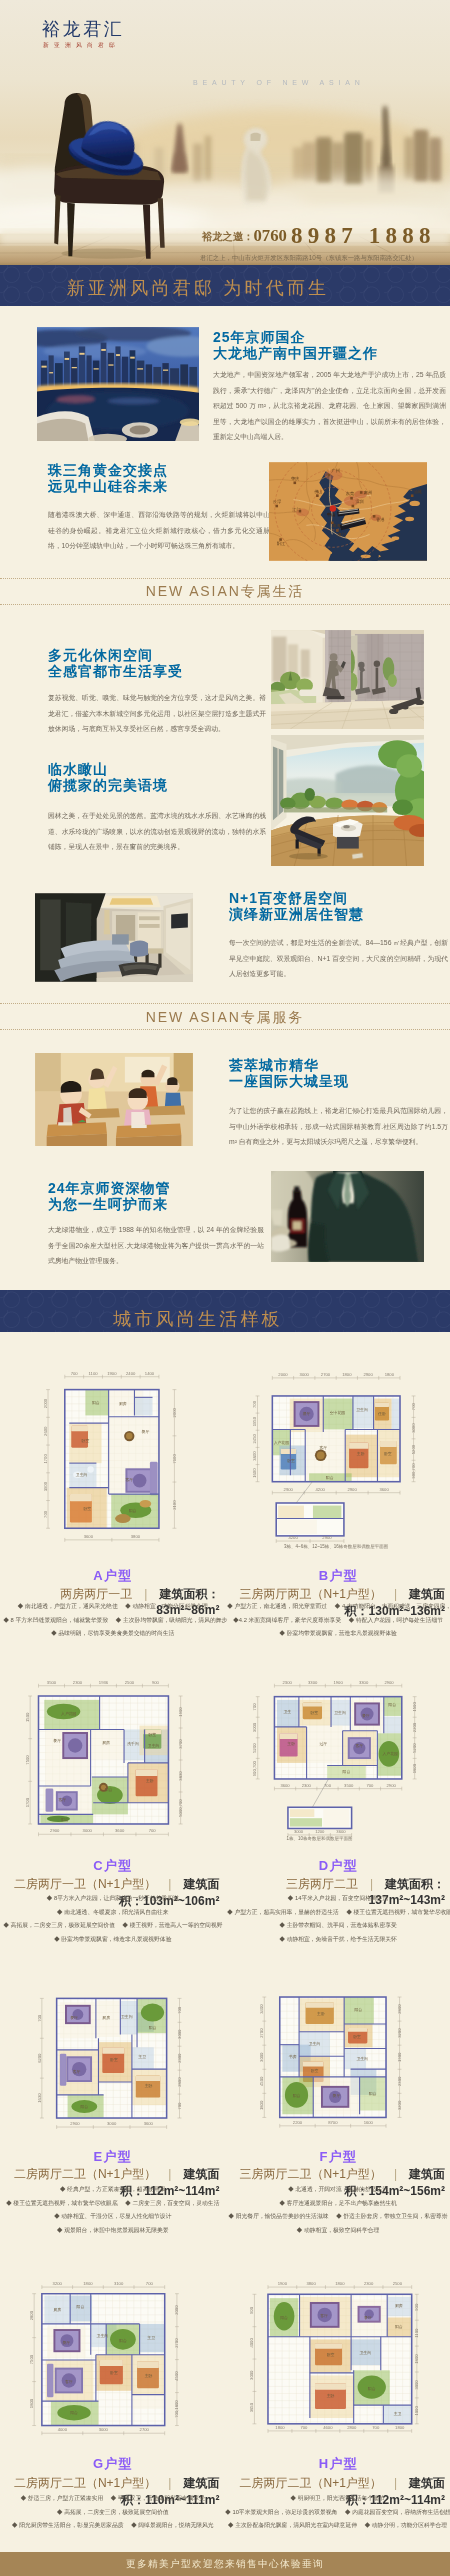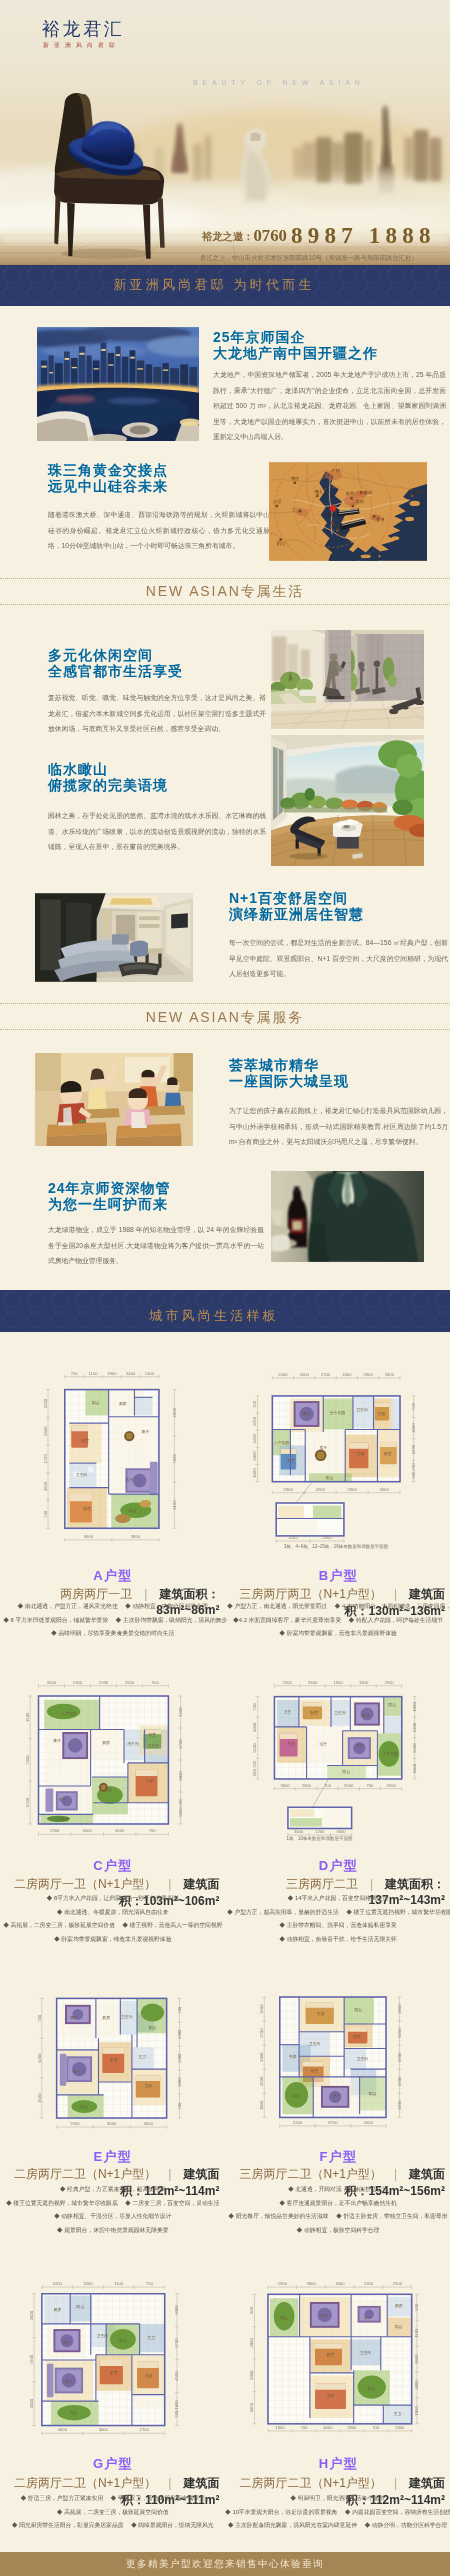--- a/index.html
+++ b/index.html
@@ -4,21 +4,21 @@
 <style>
 html,body{margin:0;padding:0;}
 body{width:450px;font-family:"Liberation Sans",sans-serif;background:#f6f1e1;}
 #page{position:relative;width:450px;height:2576px;overflow:hidden;background:#f6f1e1;}
 .abs{position:absolute;}
 .h2{font-size:14px;font-weight:bold;color:#0369a1;line-height:16px;letter-spacing:1px;}
 .body{font-size:6.8px;color:#6f675a;line-height:15.5px;text-align:justify;}
 .sep{border-top:0.6px dotted #c3ae88;height:0;width:450px;}
 .newasian{font-size:14px;color:#9a7a4e;letter-spacing:1.9px;text-align:center;width:450px;}
 .band{background-color:#2b3a68;background-image:radial-gradient(circle at 11.6px 9.7px, transparent 7px, rgba(170,180,210,0.07) 7.7px, transparent 8.7px),radial-gradient(circle at 0px 0px, transparent 7px, rgba(170,180,210,0.06) 7.7px, transparent 8.7px);background-size:24px 20px;width:450px;}
-.bandtext{color:#c08f4e;font-size:13px;letter-spacing:3.2px;text-align:center;width:396px;padding-left:16px;}
+.bandtext{color:#c08f4e;font-size:18px;letter-spacing:3.2px;text-align:center;width:396px;}
 .ptitle{font-size:13px;font-weight:bold;color:#8b5cf6;text-align:center;letter-spacing:1.3px;}
 .psub{font-size:12px;text-align:right;color:#8a6a40;}
 .psub b{color:#333;}
 .bullets{font-size:5.8px;color:#5f584b;text-align:center;line-height:13.5px;white-space:nowrap;}
 </style>
 </head>
 <body>
 <div id="page">
 
 <div class="abs" id="hero" style="left:0;top:0;width:450px;height:265px;background:linear-gradient(180deg,#efe9da 0%,#ece4cf 30%,#e8dabb 52%,#ecE2c8 66%,#f2ecdc 78%,#e2d2b2 92%,#c9b28a 100%);"></div>

